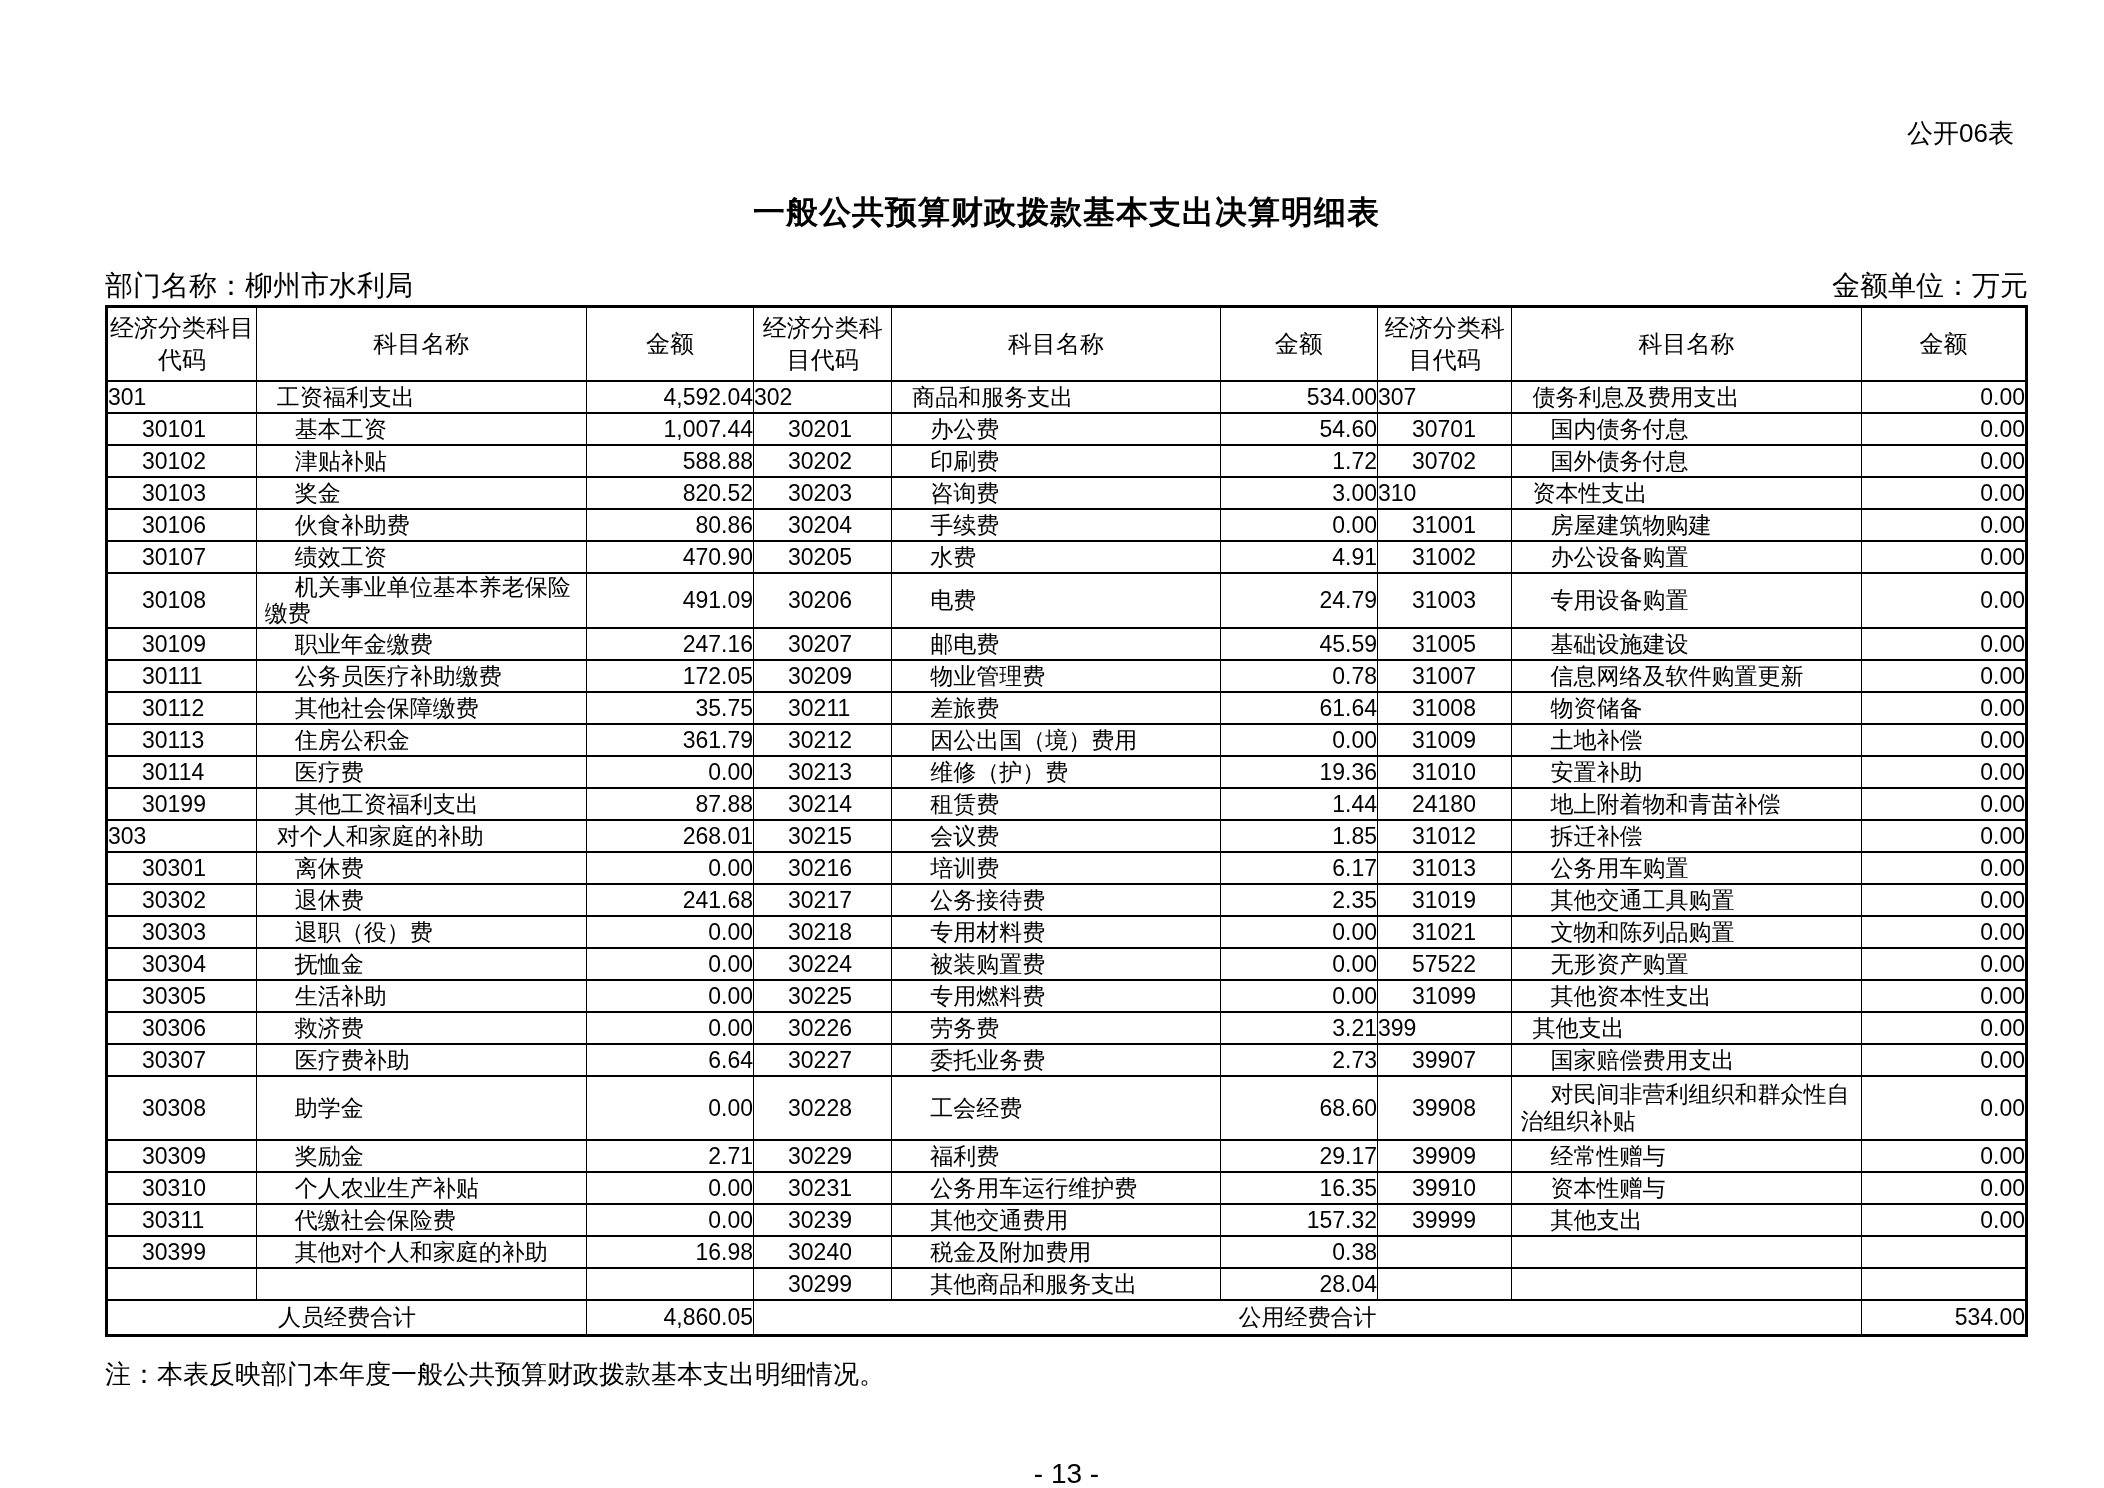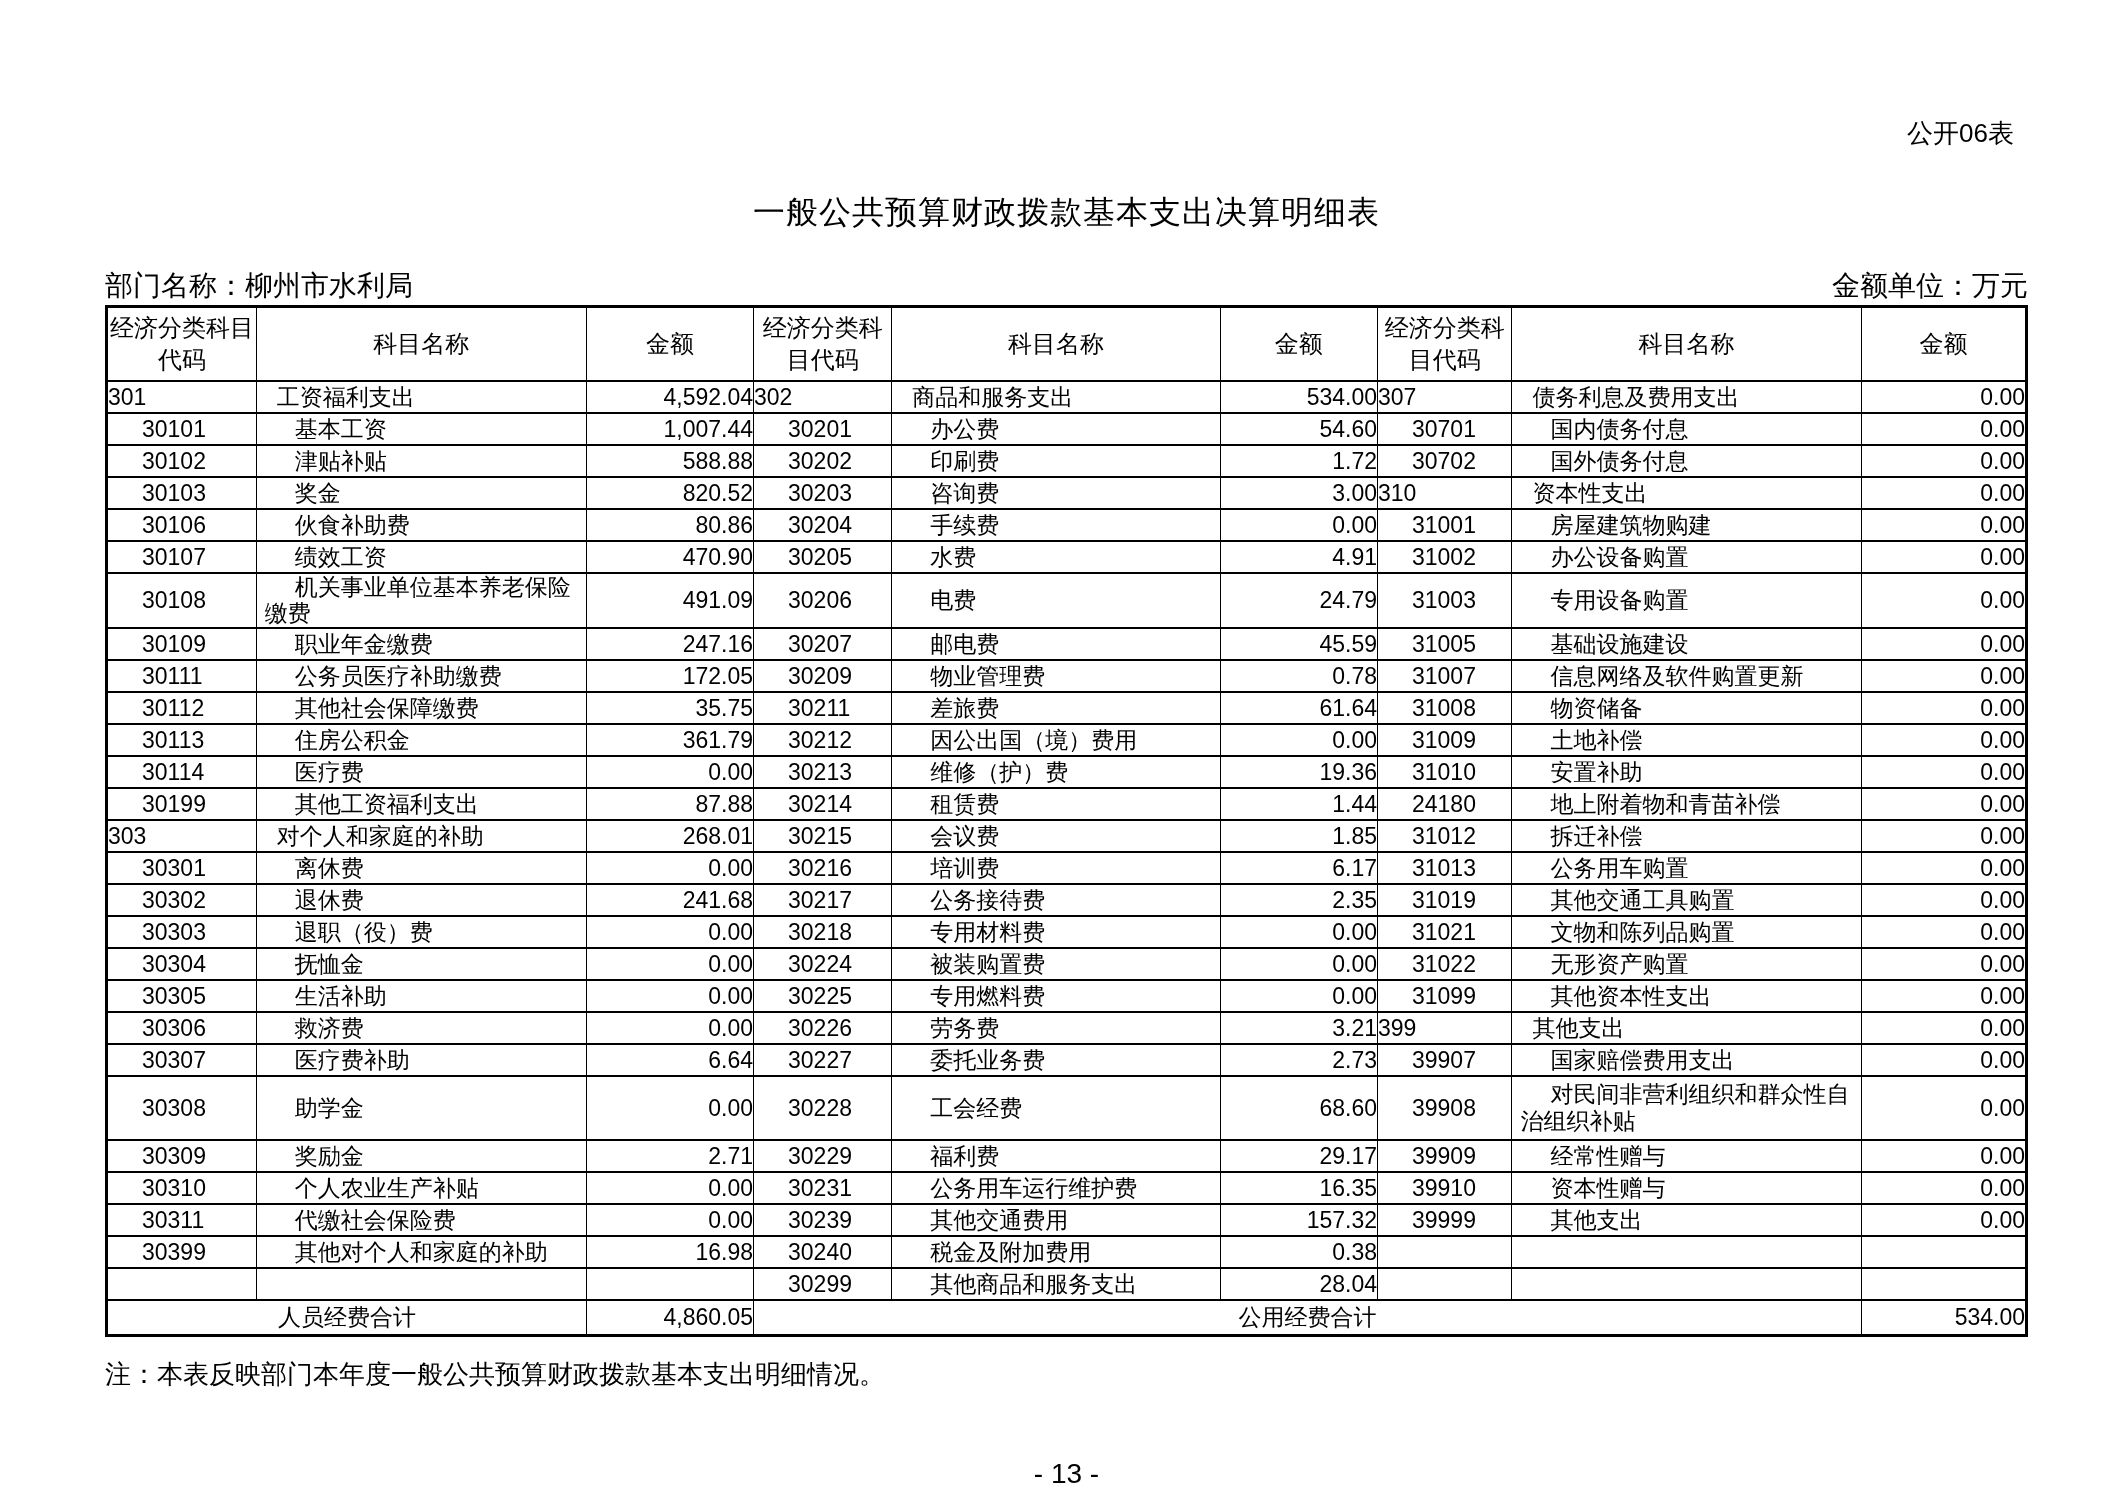--- a/index.html
+++ b/index.html
@@ -20,21 +20,21 @@
     padding: 116px 76px 0 105px;
   }
   .form-label {
     text-align: right;
     font-size: 26px;
     padding-right: 14px;
   }
   .doc-title {
     text-align: center;
     font-size: 32px;
-    font-weight: normal;
+    font-weight: bold;
     margin-top: 40px;
     letter-spacing: 1px;
   }
   .meta-row {
     display: flex;
     justify-content: space-between;
     align-items: flex-end;
     font-size: 28px;
     margin-top: 32px;
   }
@@ -311,21 +311,21 @@
             <td class="name-cell lvl2">文物和陈列品购置</td>
             <td class="amount-cell">0.00</td>
           </tr>
           <tr>
             <td class="code-cell lvl2">30304</td>
             <td class="name-cell lvl2">抚恤金</td>
             <td class="amount-cell">0.00</td>
             <td class="code-cell lvl2">30224</td>
             <td class="name-cell lvl2">被装购置费</td>
             <td class="amount-cell">0.00</td>
-            <td class="code-cell lvl2">31022</td>
+            <td class="code-cell lvl2">57522</td>
             <td class="name-cell lvl2">无形资产购置</td>
             <td class="amount-cell">0.00</td>
           </tr>
           <tr>
             <td class="code-cell lvl2">30305</td>
             <td class="name-cell lvl2">生活补助</td>
             <td class="amount-cell">0.00</td>
             <td class="code-cell lvl2">30225</td>
             <td class="name-cell lvl2">专用燃料费</td>
             <td class="amount-cell">0.00</td>

